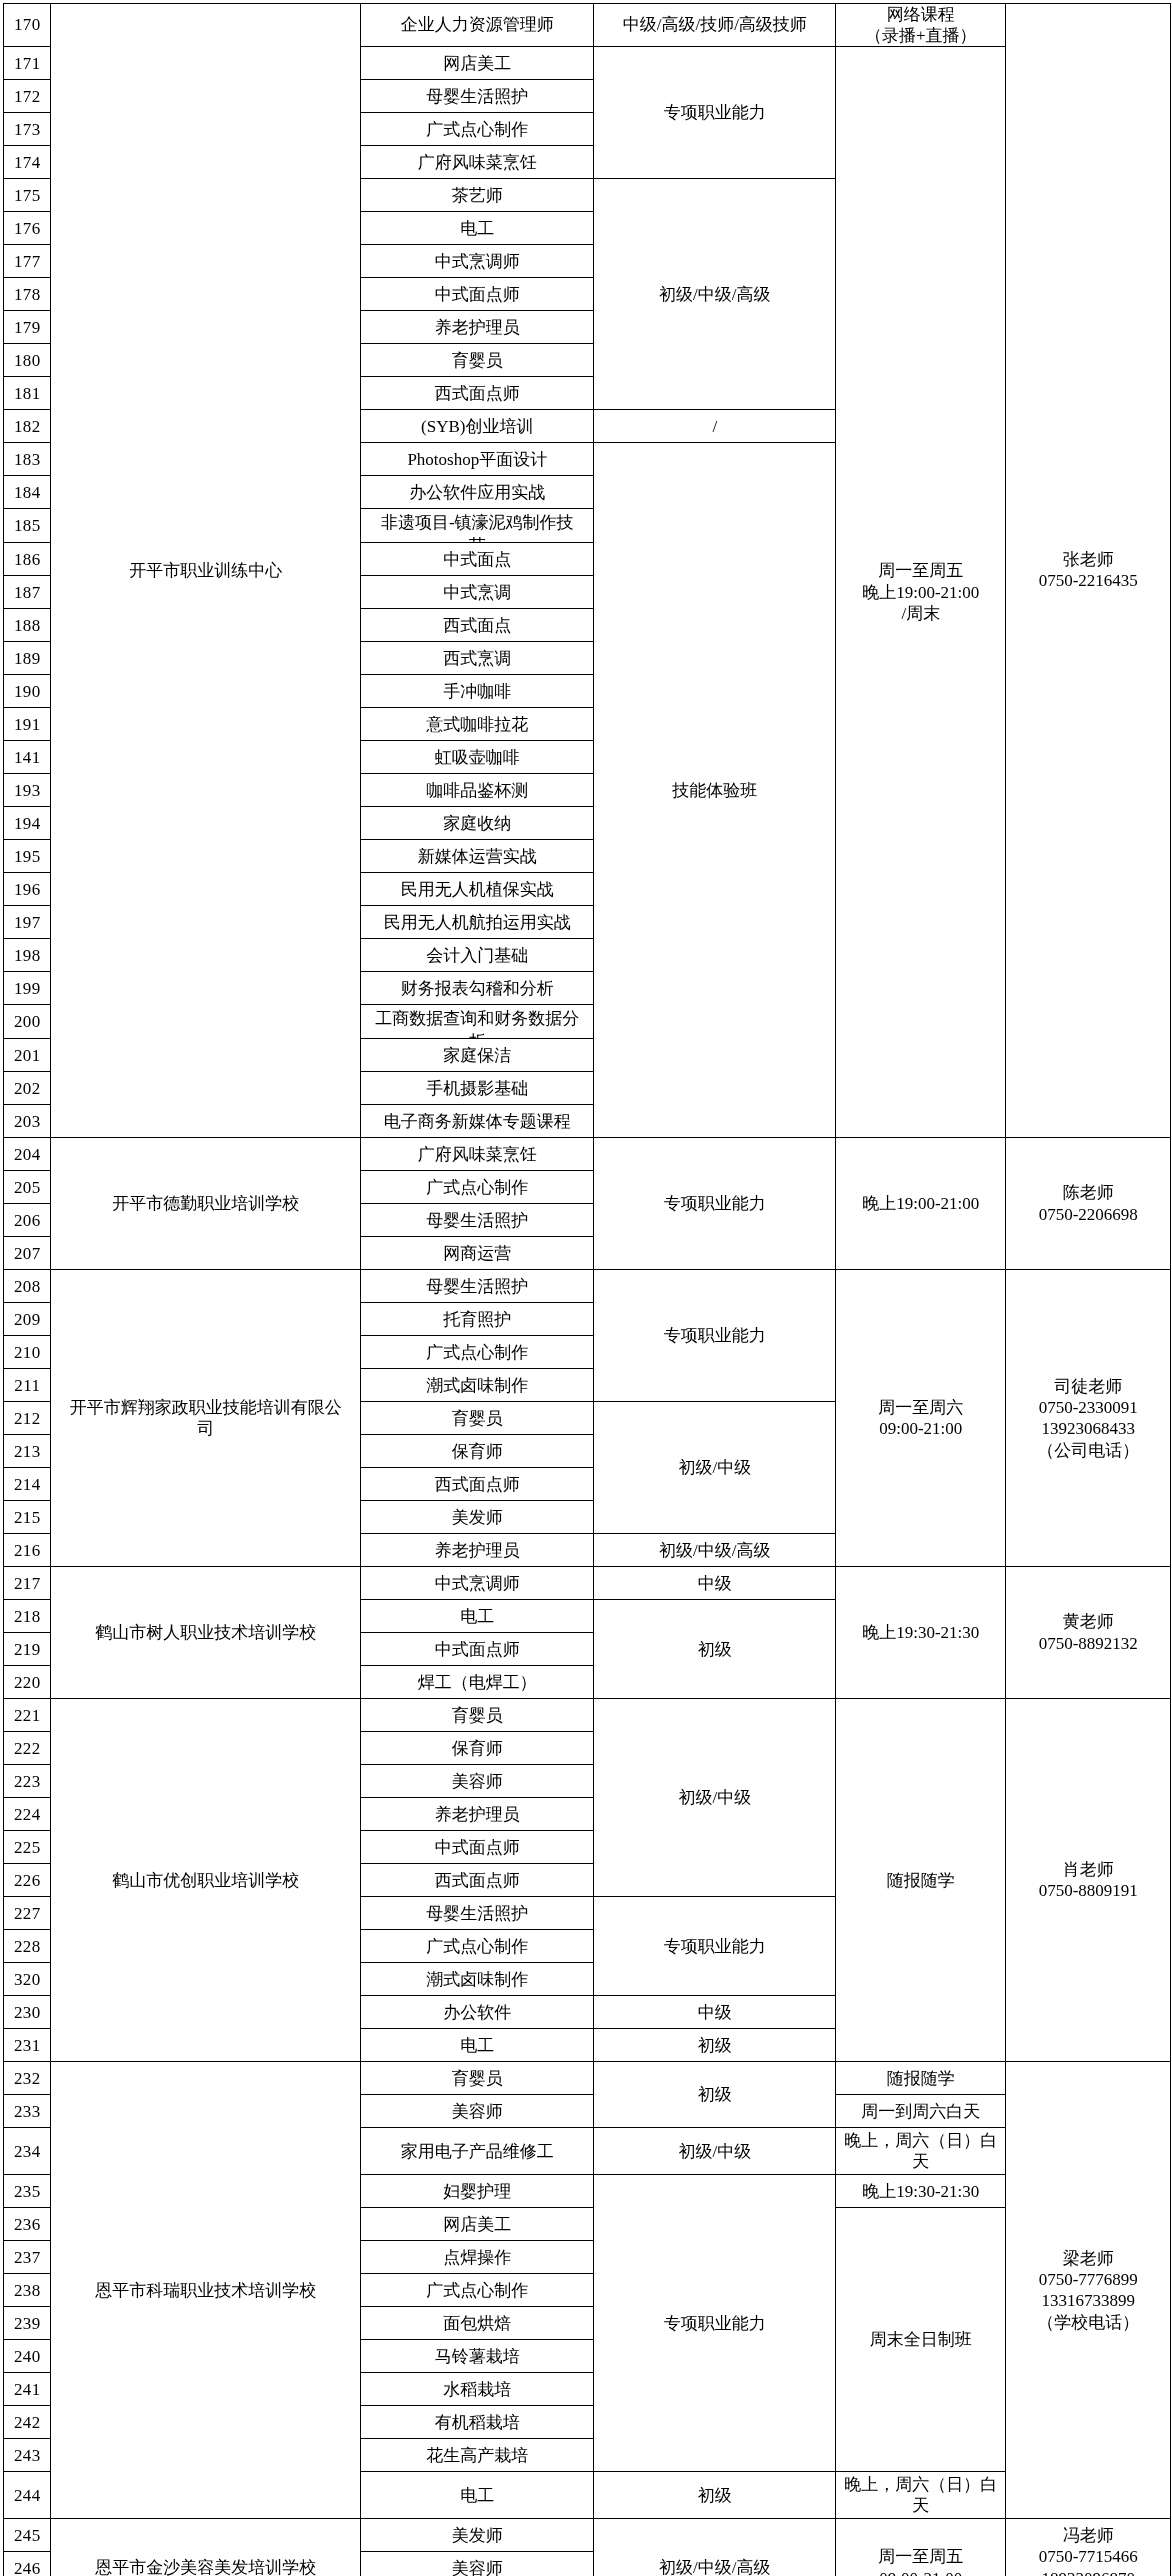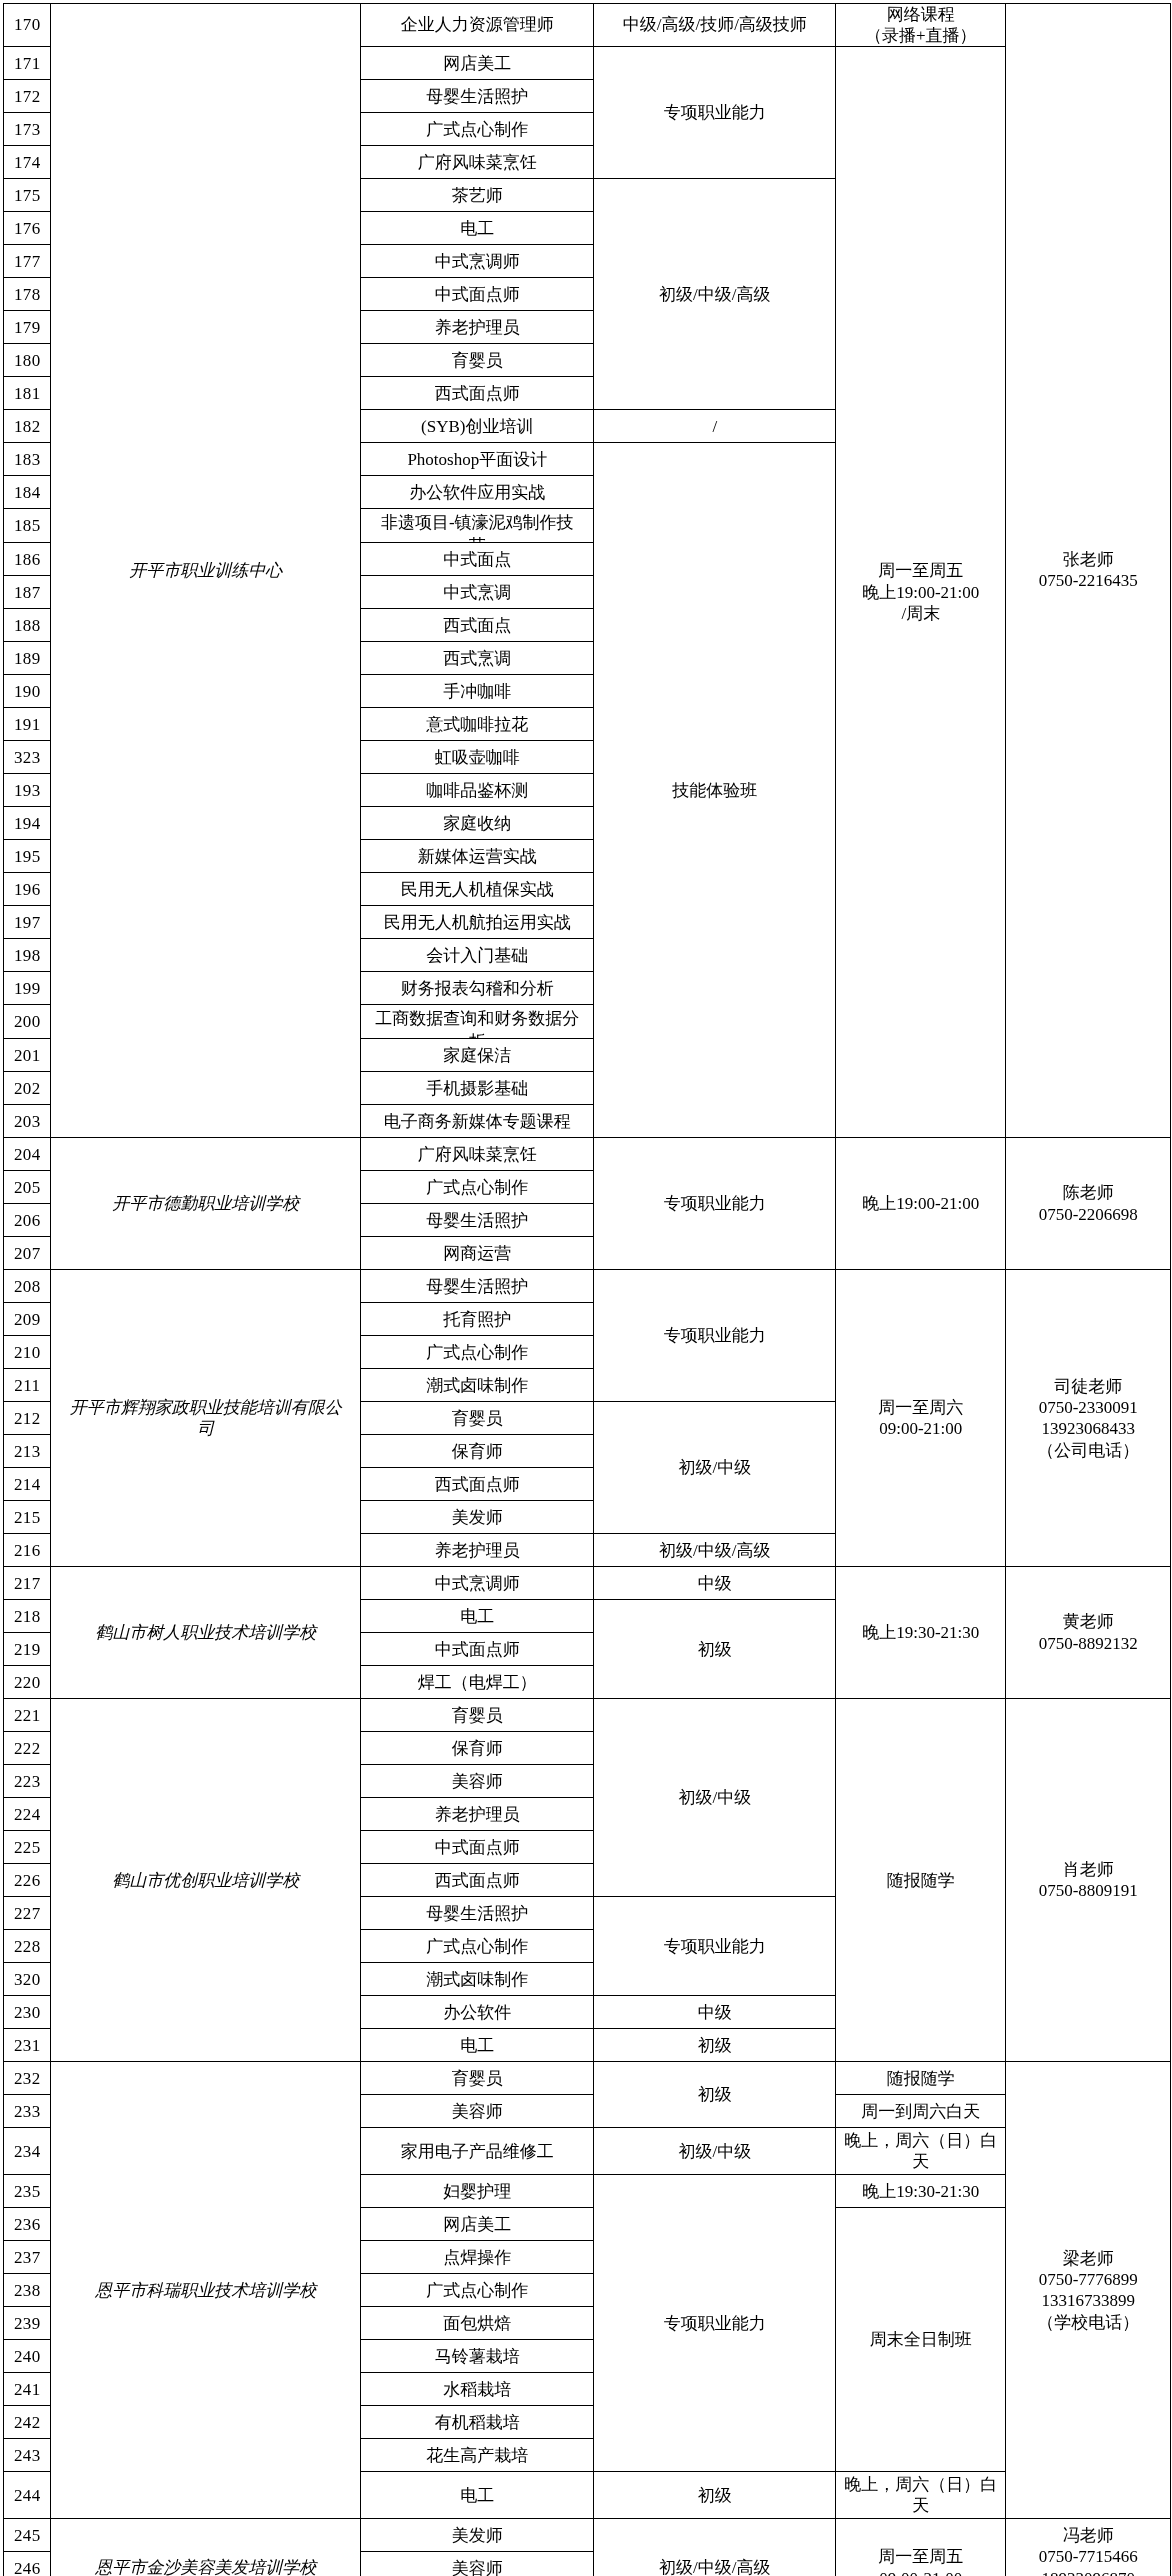--- a/index.html
+++ b/index.html
@@ -24,21 +24,21 @@
     border: 1.6px solid #000;
     text-align: center;
     vertical-align: middle;
     font-size: 17px;
     line-height: 1.26;
     padding: 0 3.3px;
     white-space: pre-line;
     overflow: hidden;
   }
   td.num   { font-size: 16.4px; letter-spacing: 0.4px; }
-  td.inst  { font-size: 17px; font-style: italic; }
+  td.inst  { font-size: 17px; }
   td.course{ font-size: 17px; }
   td.level { font-size: 17px; }
   td.schedule { font-size: 16.4px; }
   td.contact  { font-size: 16.4px; }
   td.course.clip { padding: 0 3.3px; }
   .clip-box {
     height: 33px;
     overflow: hidden;
     line-height: 23px;
     padding-top: 1.6px;
@@ -161,21 +161,21 @@
         </tr>
         <tr>
           <td class="num">190</td>
           <td class="course">手冲咖啡</td>
         </tr>
         <tr>
           <td class="num">191</td>
           <td class="course">意式咖啡拉花</td>
         </tr>
         <tr>
-          <td class="num">323</td>
+          <td class="num">141</td>
           <td class="course">虹吸壶咖啡</td>
         </tr>
         <tr>
           <td class="num">193</td>
           <td class="course">咖啡品鉴杯测</td>
         </tr>
         <tr>
           <td class="num">194</td>
           <td class="course">家庭收纳</td>
         </tr>

